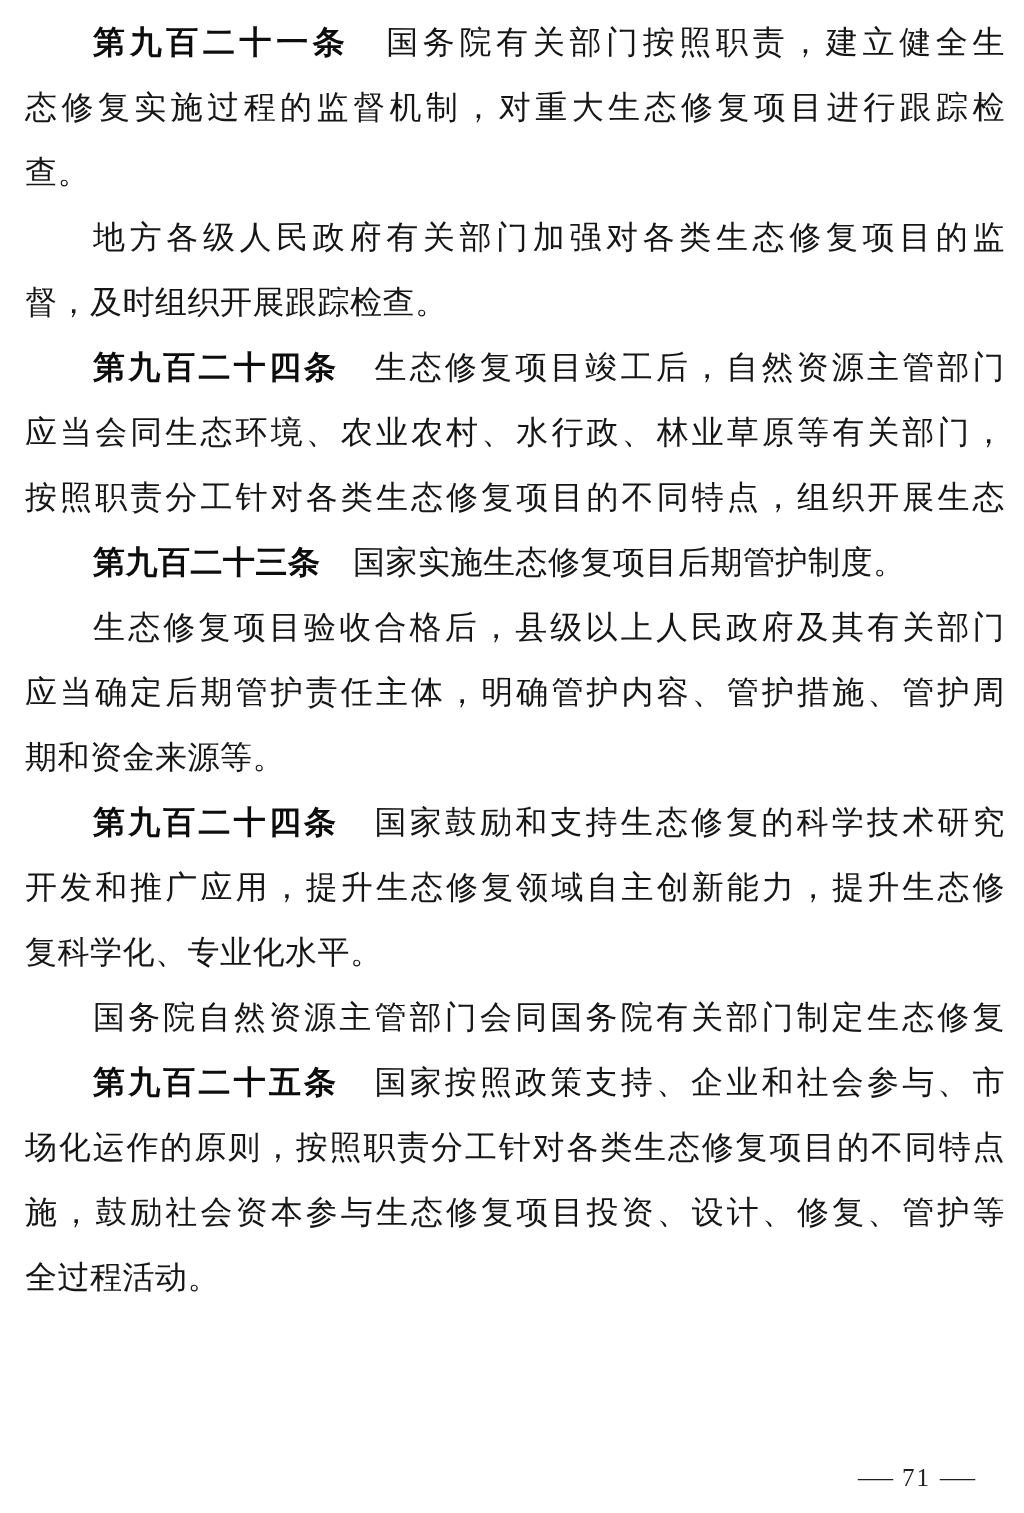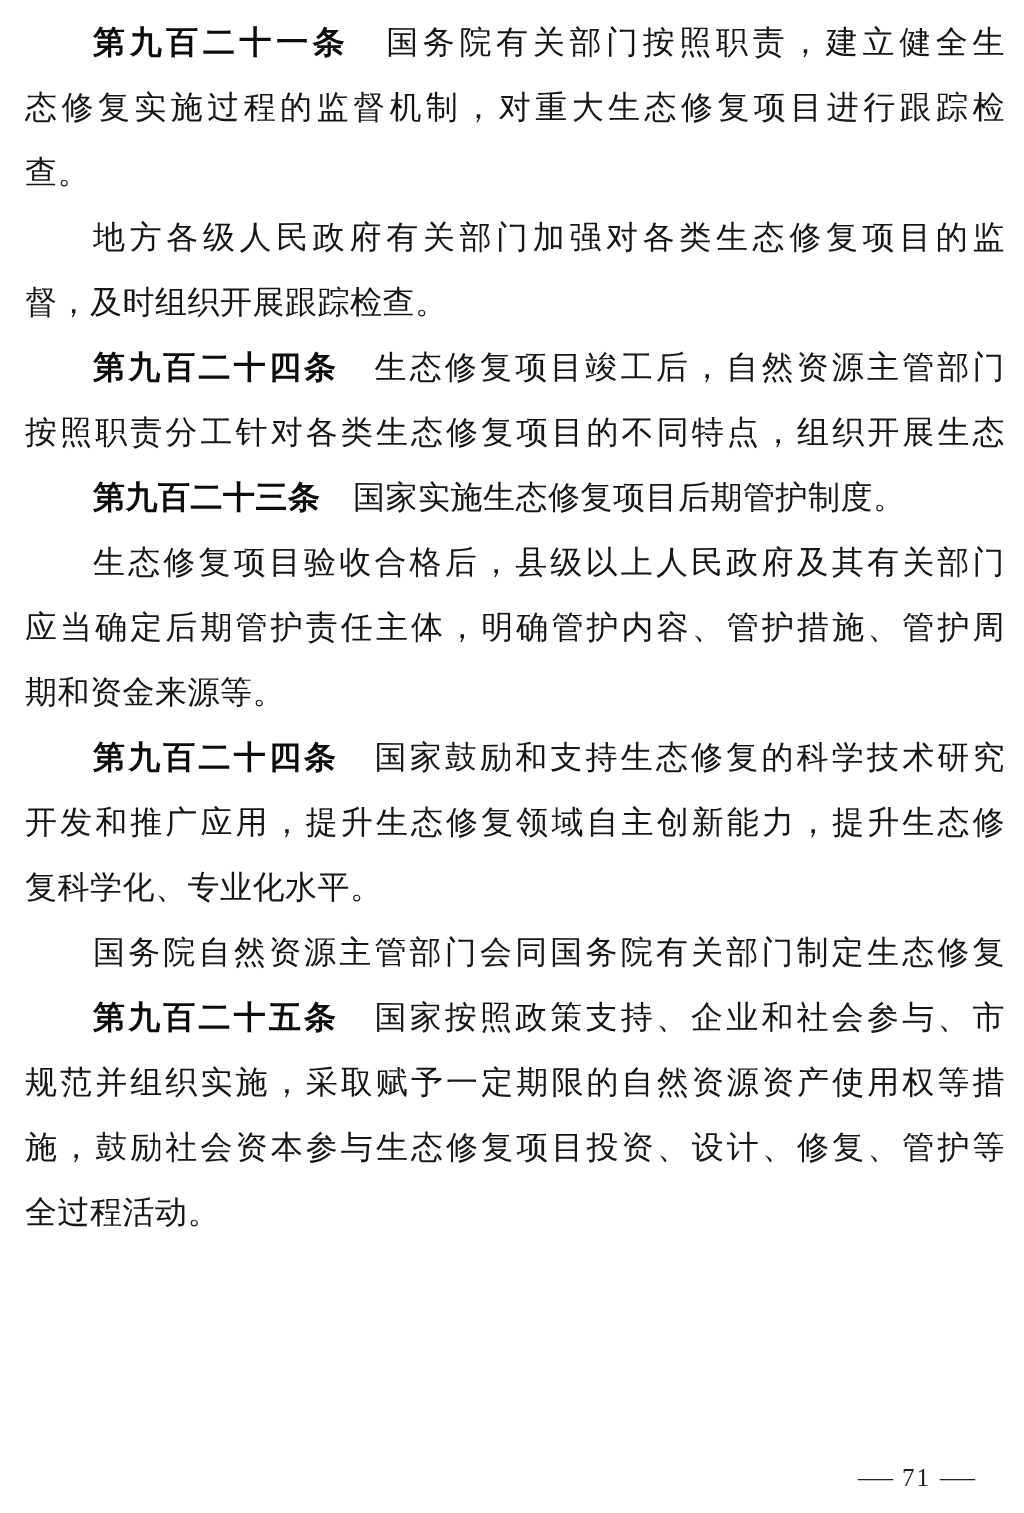--- a/index.html
+++ b/index.html
@@ -61,28 +61,29 @@
 </head>
 <body>
 
 <div class="doc">
     <div class="line indent full"><span class="head">第九百二十一条</span><span>　国务院有关部门按照职责，建立健全生</span></div>
     <div class="line full"><span>态修复实施过程的监督机制，对重大生态修复项目进行跟踪检</span></div>
     <div class="line"><span>查。</span></div>
     <div class="line indent full"><span>地方各级人民政府有关部门加强对各类生态修复项目的监</span></div>
     <div class="line"><span>督，及时组织开展跟踪检查。</span></div>
     <div class="line indent full"><span class="head">第九百二十四条</span><span>　生态修复项目竣工后，自然资源主管部门</span></div>
+    <div class="line full"><span>应当会同生态环境、农业农村、水行政、林业草原等有关部门，</span></div>
     <div class="line full"><span>按照职责分工针对各类生态修复项目的不同特点，组织开展生态</span></div>
     <div class="line indent"><span class="head">第九百二十三条</span><span>　国家实施生态修复项目后期管护制度。</span></div>
     <div class="line indent full"><span>生态修复项目验收合格后，县级以上人民政府及其有关部门</span></div>
     <div class="line full"><span>应当确定后期管护责任主体，明确管护内容、管护措施、管护周</span></div>
     <div class="line"><span>期和资金来源等。</span></div>
     <div class="line indent full"><span class="head">第九百二十四条</span><span>　国家鼓励和支持生态修复的科学技术研究</span></div>
     <div class="line full"><span>开发和推广应用，提升生态修复领域自主创新能力，提升生态修</span></div>
     <div class="line"><span>复科学化、专业化水平。</span></div>
     <div class="line indent full"><span>国务院自然资源主管部门会同国务院有关部门制定生态修复</span></div>
     <div class="line indent full"><span class="head">第九百二十五条</span><span>　国家按照政策支持、企业和社会参与、市</span></div>
-    <div class="line full"><span>规范并组织实施，采取赋予一定期限的自然资源资产使用权等措</span></div>
+    <div class="line full"><span>场化运作的原则，按照职责分工针对各类生态修复项目的不同特点</span></div>
     <div class="line full"><span>施，鼓励社会资本参与生态修复项目投资、设计、修复、管护等</span></div>
     <div class="line"><span>全过程活动。</span></div>
   </div>
 
 <div class="footer"><span class="dash">—</span><span class="num">71</span><span class="dash">—</span></div>
 
 </body></html>

